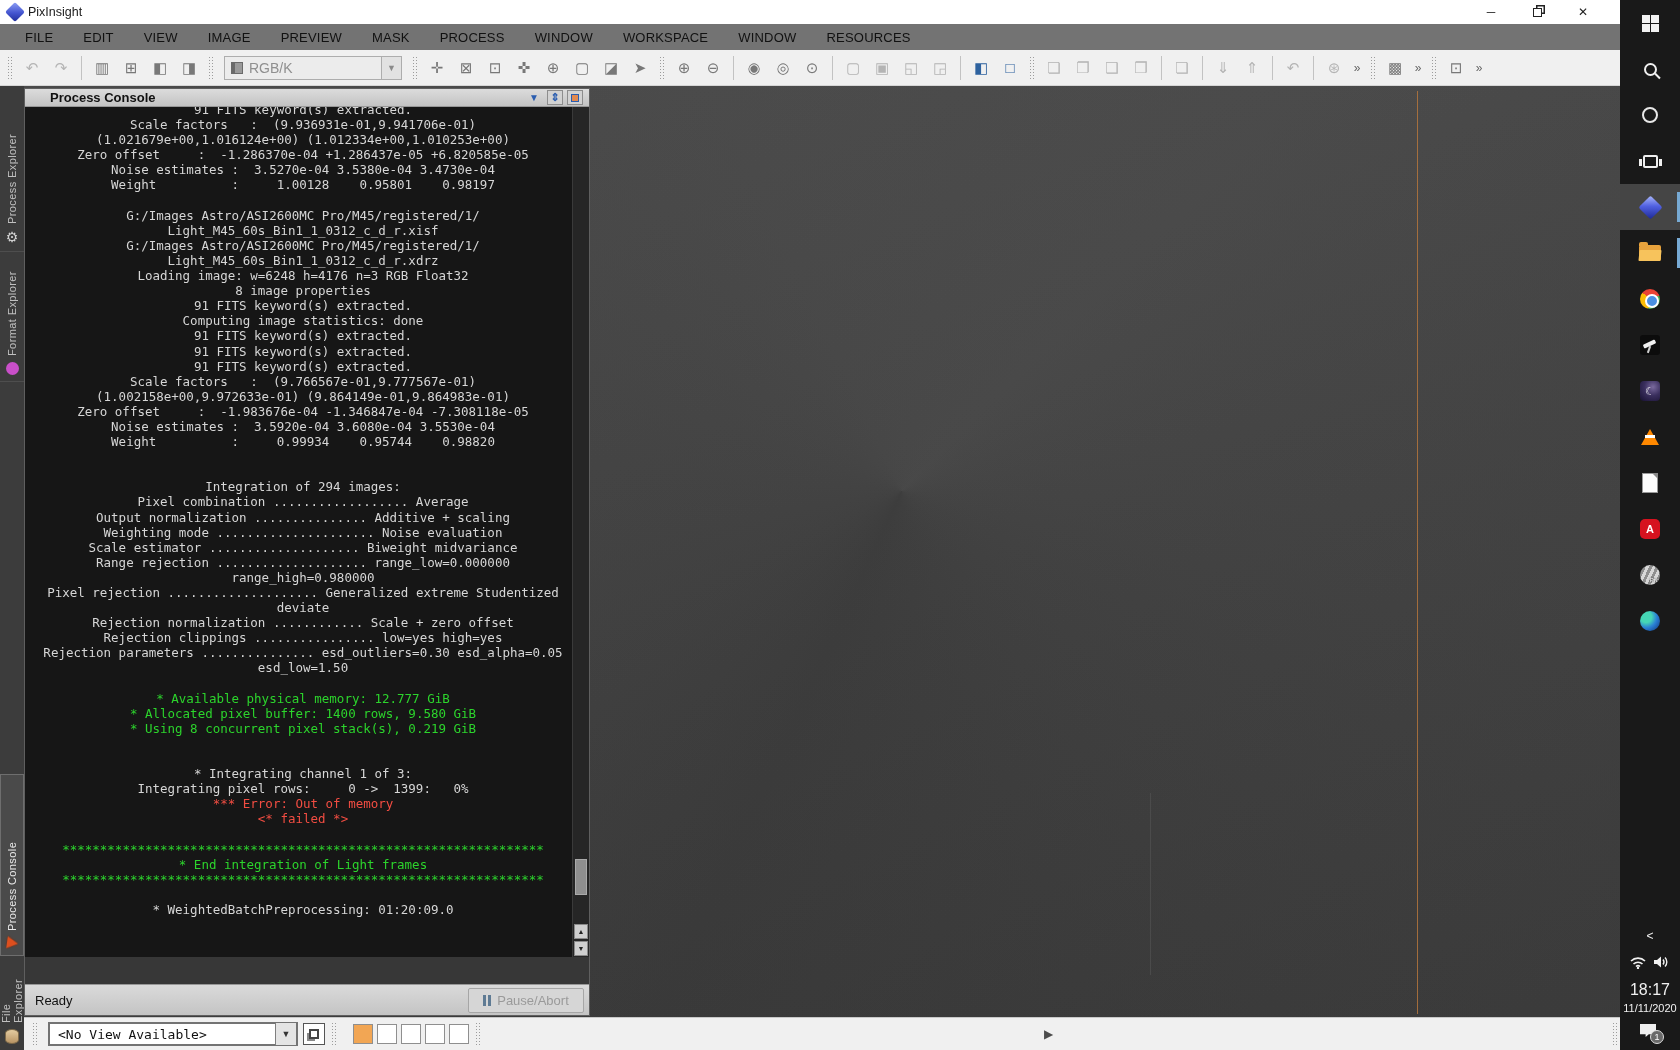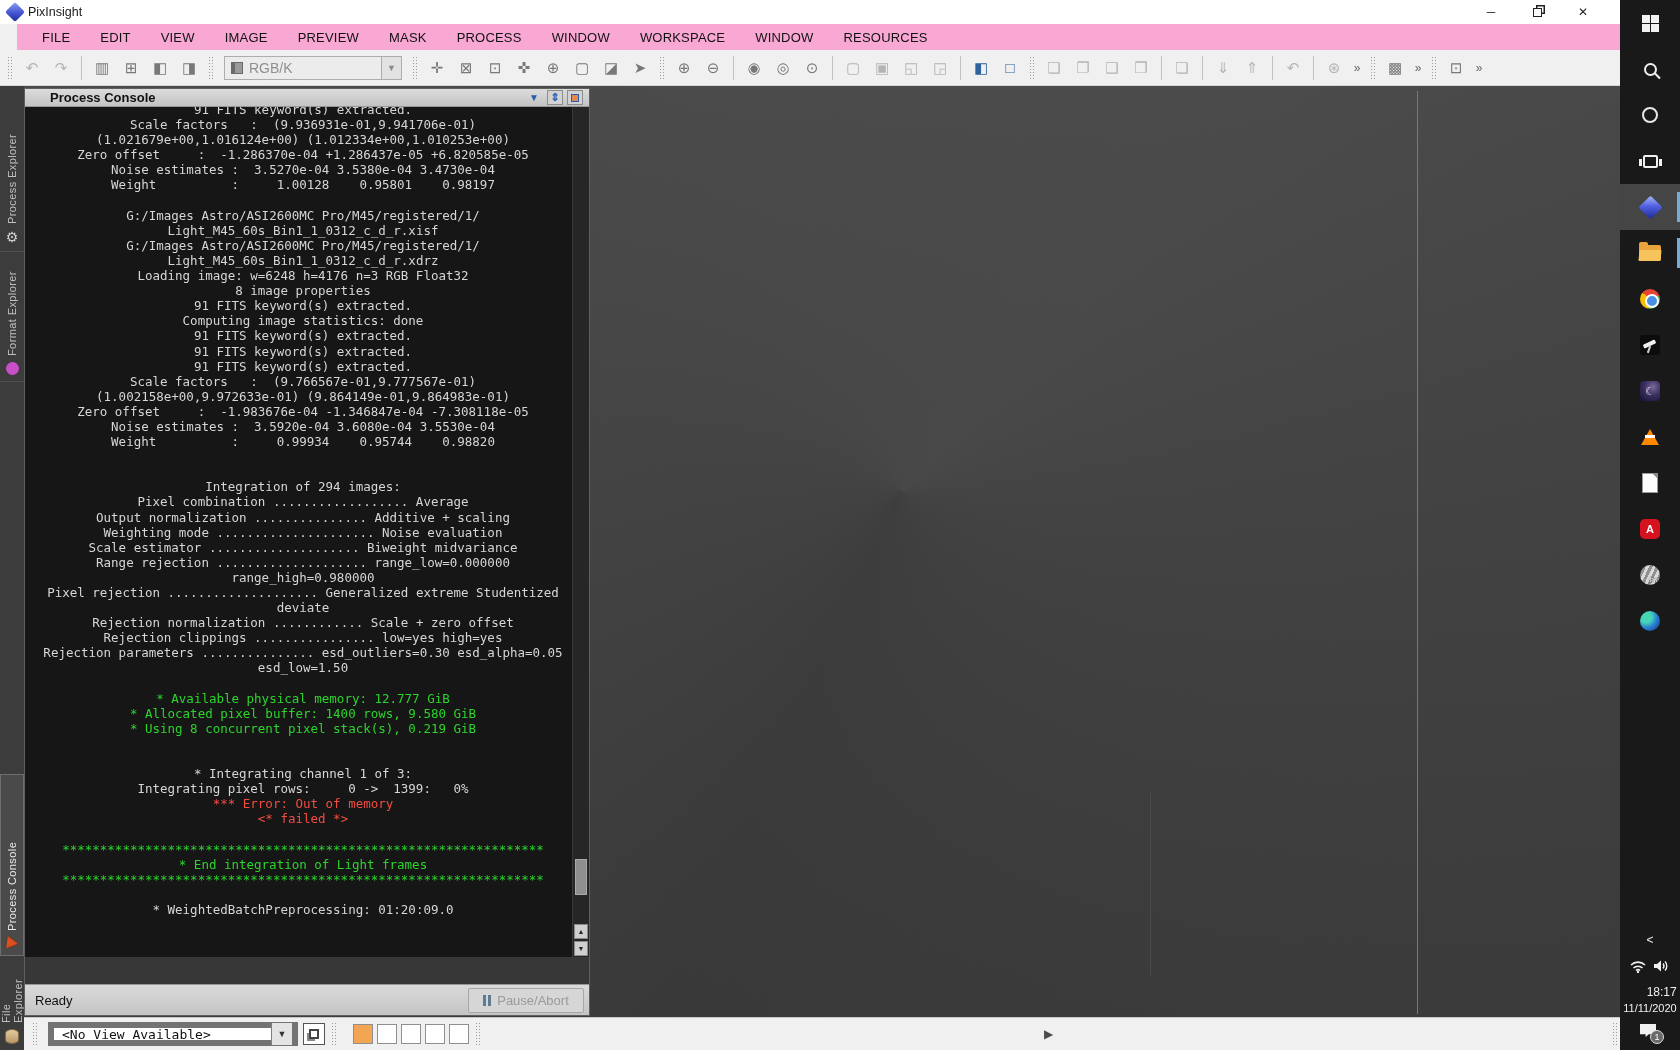--- a/index.html
+++ b/index.html
@@ -15,21 +15,21 @@
   .app-logo { width:14px; height:14px; margin:0 6px 0 8px;
     background:linear-gradient(135deg,#8ea0f5 0%,#4455d0 55%,#202e9a 100%);
     transform:rotate(45deg); border-radius:2px; }
   .app-title { font-size:12.5px; color:#1a1a1a; }
   .win-controls { margin-left:auto; margin-right:22px; display:flex; gap:16px; }
   .wbtn { width:30px; height:20px; display:flex; align-items:center; justify-content:center;
     color:#222; font-size:12px; cursor:default; }
   .wbtn .restore-box { width:9px; height:9px; border:1.5px solid #222; background:#fff;
     box-shadow:3px -3px 0 -1.5px #fff, 3px -3px 0 0 #222; }
 
-  .menubar { position:absolute; left:17px; top:24px; right:0; height:26px; background:#f9a8d4;
+  .menubar { position:absolute; left:0; top:24px; right:0; height:26px; background:#737373;
     display:flex; align-items:center; padding-left:10px; }
   .menu-item { font-size:13px; color:#111; padding:0 15px; letter-spacing:.2px; }
 
   .toolbar { position:absolute; left:0; top:50px; right:0; height:36px; background:#f0f0f0;
     border-bottom:1px solid #d6d6d6; display:flex; align-items:center; padding-left:4px; gap:3px; }
   .titem { display:inline-flex; align-items:center; justify-content:center; }
   .k-btn { width:26px; height:26px; font-size:15px; color:#787878; }
   .k-dim { color:#b4b4b4; }
   .k-blue { color:#2e629f; }
   .k-chev { width:14px; color:#666; font-size:12px; }
@@ -107,21 +107,21 @@
   .ready-label { font-size:13px; color:#111; margin-left:10px; }
   .pause-btn { margin-left:auto; margin-right:5px; width:116px; height:25px; background:#d6d6d6;
     border:1px solid #a6a6a6; border-radius:2px; display:flex; align-items:center; justify-content:center; gap:6px; }
   .pause-bars { display:flex; gap:2px; }
   .pause-bars i { width:3px; height:11px; background:#5f7b94; display:block; }
   .pause-label { font-size:13px; color:#9a9a9a; }
 
   
   .bottom-bar { position:absolute; left:24px; right:0; bottom:0; height:33px; background:#f0f0f0;
     border-top:1px solid #c8c8c8; display:flex; align-items:center; padding-left:2px; }
-  .view-combo { width:250px; height:24px; background:#fff; border:6px solid #737373;
+  .view-combo { width:250px; height:24px; background:#fff; border:2px solid #737373;
     display:flex; align-items:center; margin-left:4px; }
   .view-combo .vlabel { flex:1; font-family:"DejaVu Sans Mono", monospace; font-size:13px;
     color:#111; padding-left:8px; white-space:pre; }
   .view-combo .vdrop { width:21px; height:22px; background:#e4e4e4; border-left:1px solid #7f7f7f;
     display:flex; align-items:center; justify-content:center; font-size:9px; color:#333; }
   .newwin-btn { width:22px; height:22px; border:1px solid #555; background:#fff; margin-left:5px;
     display:flex; align-items:center; justify-content:center; }
   .newwin-btn i { width:10px; height:10px; border:2px solid #444; display:block;
     box-shadow:-3px 3px 0 -1px #888; }
   .swatches { display:flex; gap:4px; margin-left:10px; }
@@ -181,21 +181,21 @@
   .icon-sgp span { position:absolute; right:1px; bottom:2px; font-size:6px; color:#fff;
     text-shadow:0 0 2px #000; }
   .icon-edge { width:20px; height:20px; border-radius:50%;
     background:radial-gradient(circle at 30% 30%, #45d6b5 0 28%, #2a7fd4 55%, #174a92 85%); }
   .tray { margin-top:auto; width:100%; display:flex; flex-direction:column; align-items:center;
     padding-bottom:4px; }
   .tray-chevron { color:#f0f0f0; font-size:12px; margin-bottom:12px; }
   .tray-icons { display:flex; gap:7px; align-items:center; margin-bottom:12px; }
   .tray-icons svg { display:block; }
   .clock { text-align:center; color:#f0f0f0; margin-bottom:10px; }
-  .clock .time { font-size:12px;text-align:right; }
+  .clock .time { font-size:16px; }
   .clock .date { font-size:11px; margin-top:3px; }
   .action-center { position:relative; width:20px; height:16px; margin-bottom:6px; }
   .action-center .box { width:16px; height:13px; background:#f0f0f0; clip-path:polygon(0 0,100% 0,100% 78%,55% 78%,35% 100%,35% 78%,0 78%); }
   .action-center .badge { position:absolute; right:-4px; bottom:-4px; width:14px; height:14px;
     border-radius:50%; background:#6a6a6a; border:1.5px solid #dcdcdc; color:#fff; font-size:9px;
     display:flex; align-items:center; justify-content:center; }
 </style>
 </head>
 <body>
 

